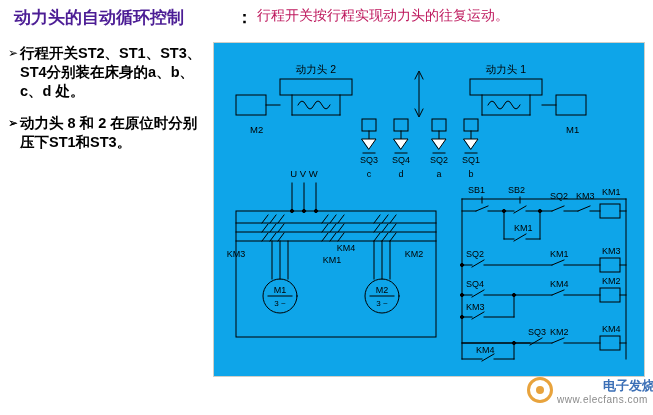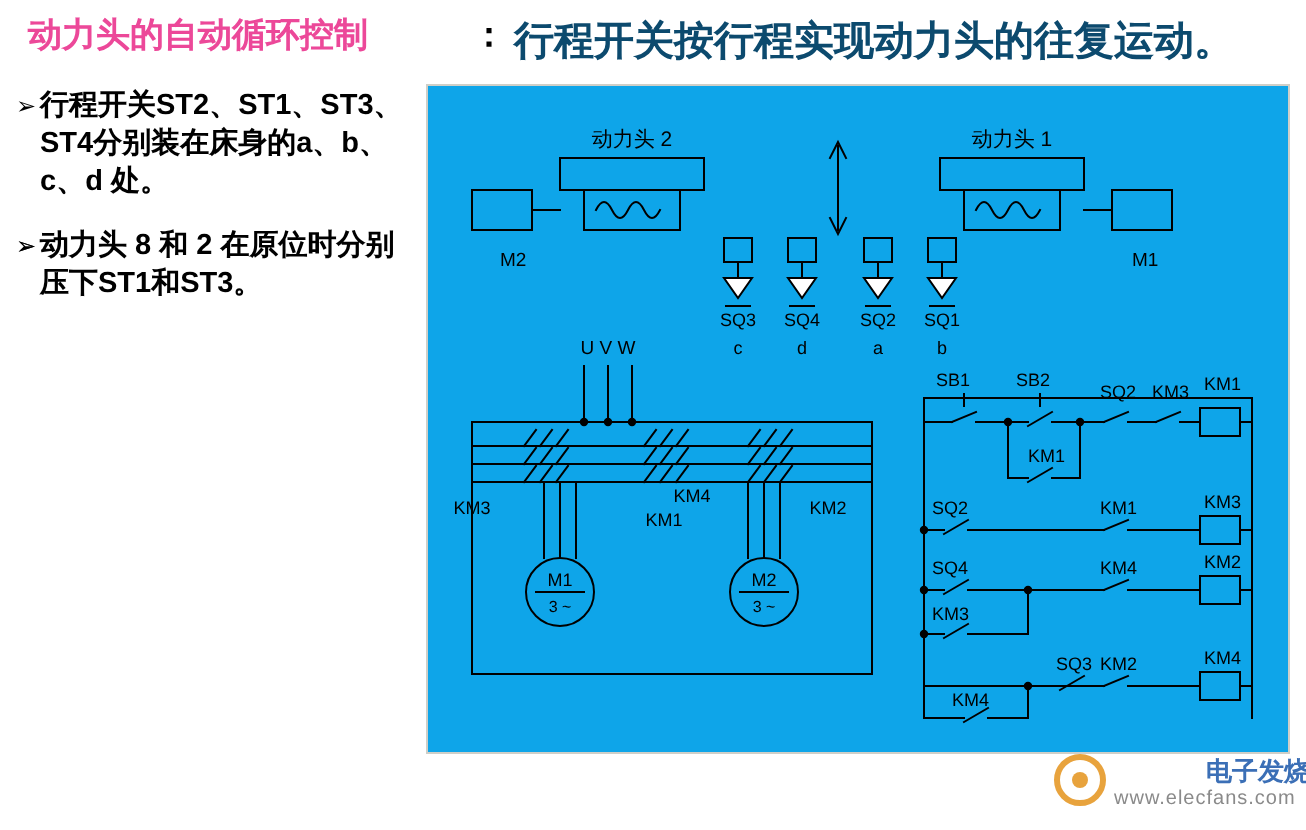--- a/index.html
+++ b/index.html
@@ -9,30 +9,30 @@
     font-family:"Liberation Sans","DejaVu Sans",sans-serif;
     position:relative;
     overflow:hidden;
   }
   .page{position:absolute;left:0;top:0;width:653px;height:415px;}
 
   
   .hdr{position:absolute;left:14px;top:6px;width:630px;height:26px;}
   .hdr-title{
     position:absolute;left:0;top:0;
-    font-size:17px;font-weight:bold;color:#ec4899;
+    font-size:17px;font-weight:bold;color:#4c1d95;
     white-space:nowrap;
   }
   .hdr-colon{
     position:absolute;left:222px;top:0;
     font-size:17px;font-weight:bold;color:#000;
   }
   .hdr-sub{
     position:absolute;left:243px;top:1px;
-    font-size:20px;font-weight:bold;color:#0c4a6e;
+    font-size:14px;font-weight:normal;color:#be185d;
     white-space:nowrap;
   }
 
   
   .bullets{position:absolute;left:8px;top:44px;width:200px;}
   .bullet{
     position:relative;
     font-size:14.5px;font-weight:bold;color:#000;
     line-height:19px;
     margin-bottom:13px;

